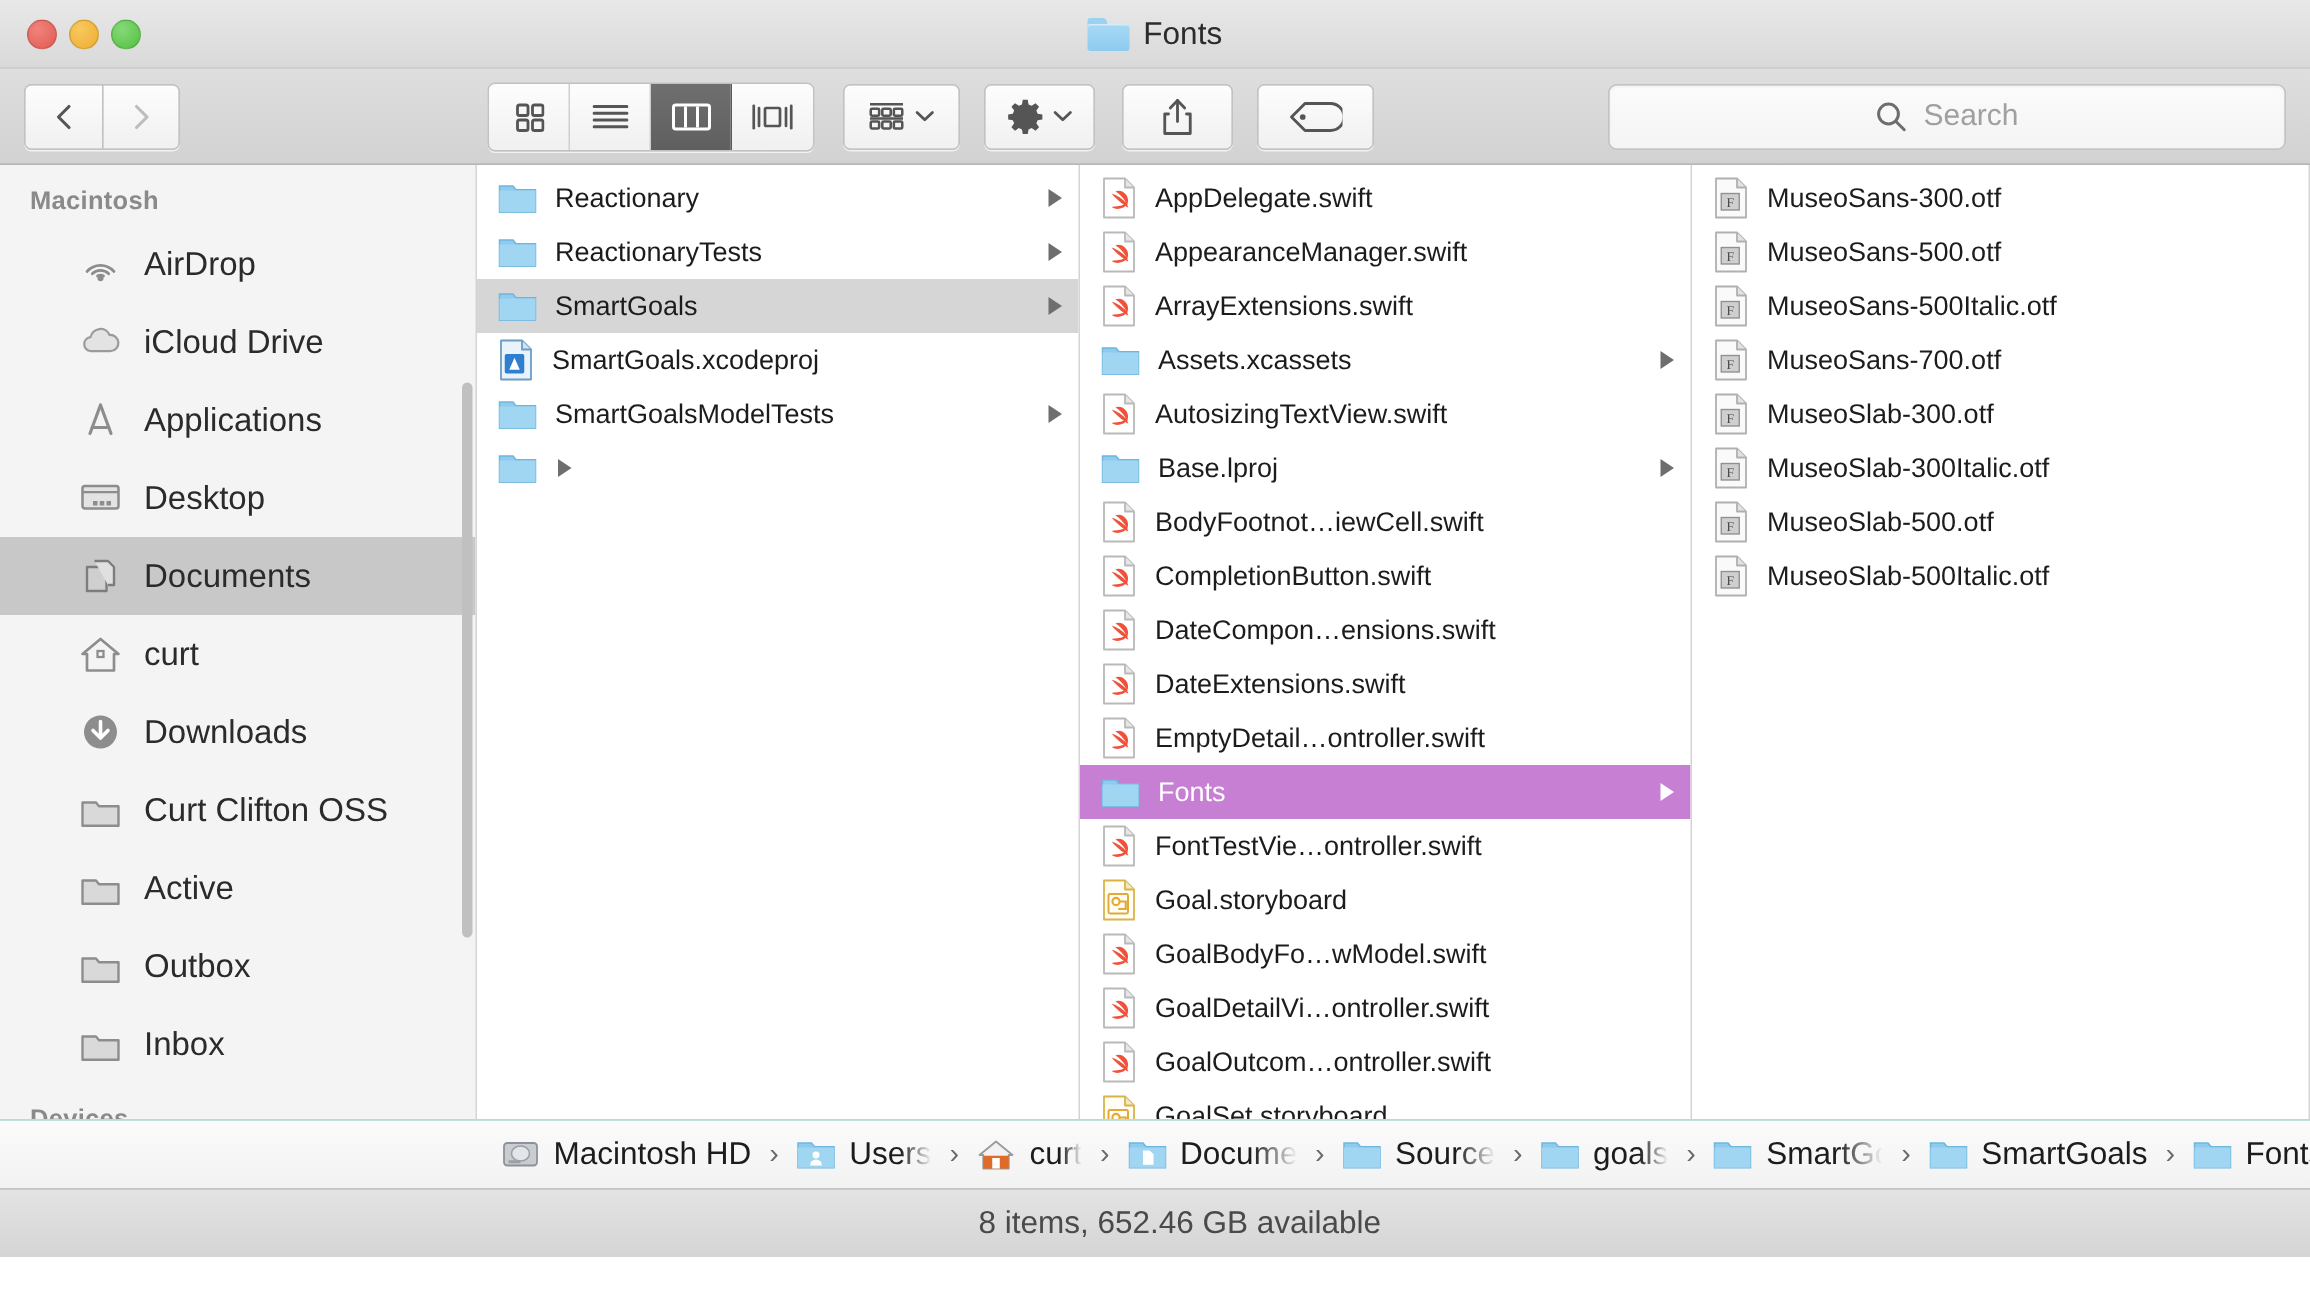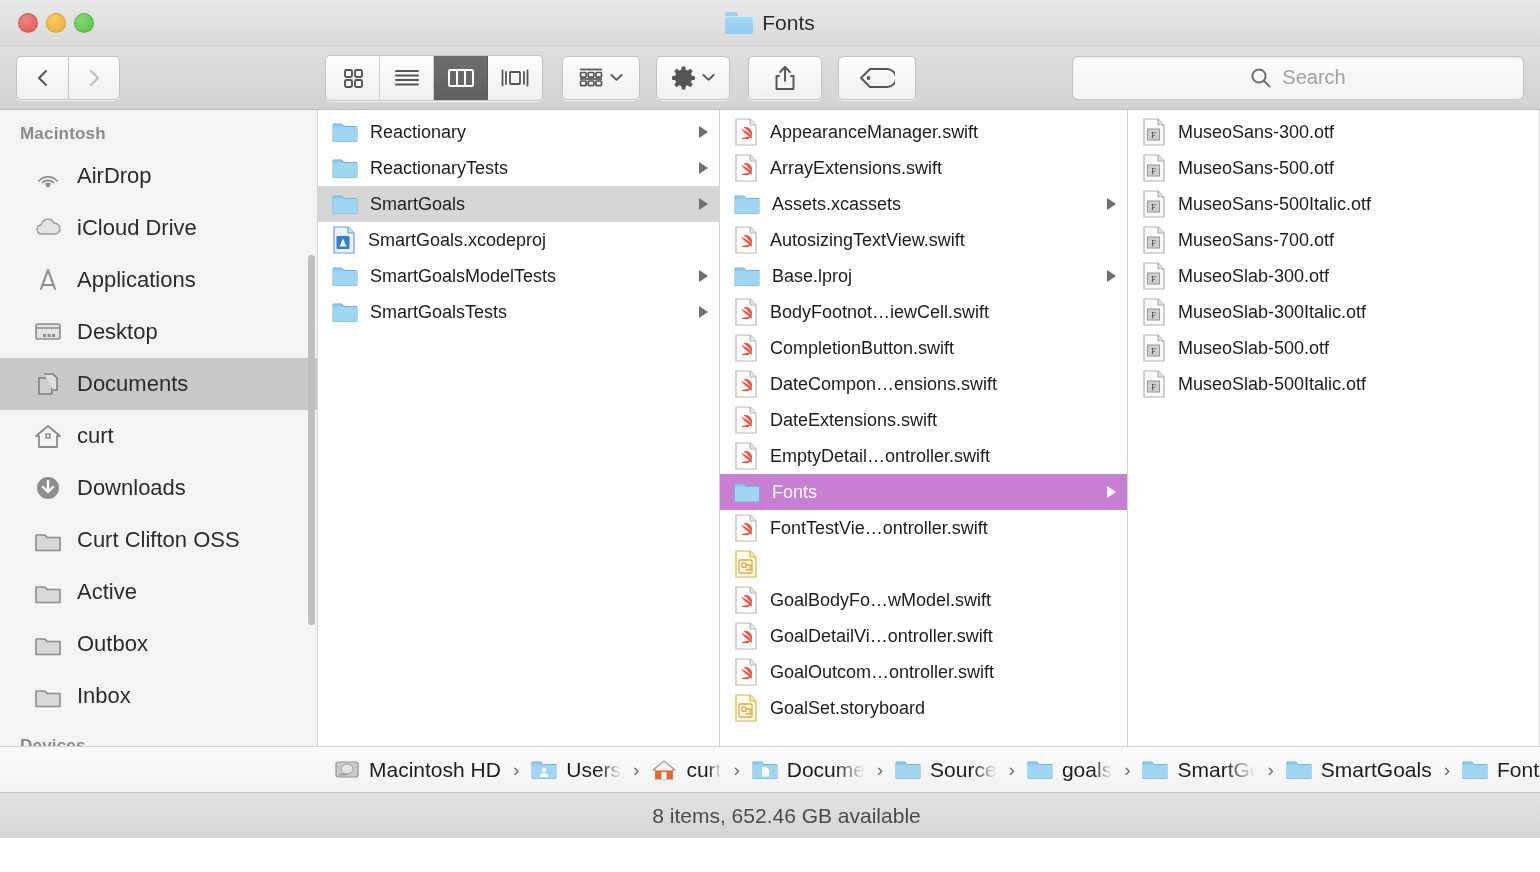--- a/index.html
+++ b/index.html
@@ -138,21 +138,21 @@
     overflow: hidden;
   }
   .sb-head {
     font-size: 17px; font-weight: bold; color: #8a8a8a;
     padding: 14px 0 6px 20px;
     letter-spacing: 0.2px;
   }
   .sb-item {
     height: 52px;
     display: flex; align-items: center; gap: 14px;
-    padding-left: 33px;
+    padding-left: 52px;
     font-size: 22px; color: #2b2b2b;
     cursor: default;
   }
   .sb-item.selected { background: #c8c8c8; }
   .sb-ico { width: 30px; height: 30px; flex: none; display: block; }
   #sb-scrollbar {
     position: absolute; right: 2px; top: 145px;
     width: 7px; height: 370px;
     background: #c0c0c0; border-radius: 4px;
   }
@@ -515,29 +515,36 @@
         <span class="label">SmartGoalsModelTests</span>
         <svg class="disclose" viewBox="0 0 12 14">
           <polygon points="2,1 11,7 2,13" fill="#6e6e6e"></polygon>
         </svg>
       </div>
       <div class="row">
         <svg class="ico" viewBox="0 0 26 24">
           <path d="M1 4 h9 l2 2.5 h13 v15 h-24 z" fill="#8ecbee" stroke="#6fb6dd" stroke-width="1"></path>
           <path d="M1 7 h24 v14.5 h-24 z" fill="#a0d6f2"></path>
         </svg>
-        <span class="label">SmartGoalsTests</span>
         <svg class="disclose" viewBox="0 0 12 14">
           <polygon points="2,1 11,7 2,13" fill="#6e6e6e"></polygon>
         </svg>
       </div>
     </div>
 
     <div class="column" id="col-2">
 
+      <div class="row">
+        <svg class="docico" viewBox="0 0 24 28">
+          <path d="M2 1 h14 l6 6 v20 h-20 z" fill="#fff" stroke="#b9b9b9" stroke-width="1.2" stroke-linejoin="round"></path>
+          <path d="M16 1 v6 h6" fill="#e6e6e6" stroke="#b9b9b9" stroke-width="1.2" stroke-linejoin="round"></path>
+          <path d="M7 20 c3 2 7 1.5 9.3-.6 c.8 1 2 1 2 1 c-1-1.4-.6-2.6-.6-2.6 C19.6 12.6 14 7.5 9.6 9.6 c3 1.5 6 5.2 7.2 7.6 C14.5 14.8 10.6 12 7 11 c1.9 2.3 5.4 5.6 8.2 7.5 C12.4 19.6 9.2 19.4 7 20 z" fill="#f05138"></path>
+        </svg>
+        <span class="label">AppDelegate.swift</span>
+      </div>
       <div class="row">
         <svg class="docico" viewBox="0 0 24 28">
           <path d="M2 1 h14 l6 6 v20 h-20 z" fill="#fff" stroke="#b9b9b9" stroke-width="1.2" stroke-linejoin="round"></path>
           <path d="M16 1 v6 h6" fill="#e6e6e6" stroke="#b9b9b9" stroke-width="1.2" stroke-linejoin="round"></path>
           <path d="M7 20 c3 2 7 1.5 9.3-.6 c.8 1 2 1 2 1 c-1-1.4-.6-2.6-.6-2.6 C19.6 12.6 14 7.5 9.6 9.6 c3 1.5 6 5.2 7.2 7.6 C14.5 14.8 10.6 12 7 11 c1.9 2.3 5.4 5.6 8.2 7.5 C12.4 19.6 9.2 19.4 7 20 z" fill="#f05138"></path>
         </svg>
         <span class="label">AppearanceManager.swift</span>
       </div>
       <div class="row">
         <svg class="docico" viewBox="0 0 24 28">
@@ -636,20 +643,21 @@
         <span class="label">FontTestVie…ontroller.swift</span>
       </div>
       <div class="row">
         <svg class="docico" viewBox="0 0 24 28">
           <path d="M2 1 h14 l6 6 v20 h-20 z" fill="#fffdf4" stroke="#d8b44a" stroke-width="1.2" stroke-linejoin="round"></path>
           <path d="M16 1 v6 h6" fill="#f5e8bf" stroke="#d8b44a" stroke-width="1.2" stroke-linejoin="round"></path>
           <rect x="5" y="10" width="13" height="13" rx="1" fill="none" stroke="#e0a93a" stroke-width="1.3"></rect>
           <circle cx="10" cy="15" r="2.4" fill="none" stroke="#e8a72e" stroke-width="1.4"></circle>
           <path d="M12.5 15 h4 v5 h-5" fill="none" stroke="#e8a72e" stroke-width="1.4"></path>
         </svg>
+        <span class="label">Goal.storyboard</span>
       </div>
       <div class="row">
         <svg class="docico" viewBox="0 0 24 28">
           <path d="M2 1 h14 l6 6 v20 h-20 z" fill="#fff" stroke="#b9b9b9" stroke-width="1.2" stroke-linejoin="round"></path>
           <path d="M16 1 v6 h6" fill="#e6e6e6" stroke="#b9b9b9" stroke-width="1.2" stroke-linejoin="round"></path>
           <path d="M7 20 c3 2 7 1.5 9.3-.6 c.8 1 2 1 2 1 c-1-1.4-.6-2.6-.6-2.6 C19.6 12.6 14 7.5 9.6 9.6 c3 1.5 6 5.2 7.2 7.6 C14.5 14.8 10.6 12 7 11 c1.9 2.3 5.4 5.6 8.2 7.5 C12.4 19.6 9.2 19.4 7 20 z" fill="#f05138"></path>
         </svg>
         <span class="label">GoalBodyFo…wModel.swift</span>
       </div>
       <div class="row">

